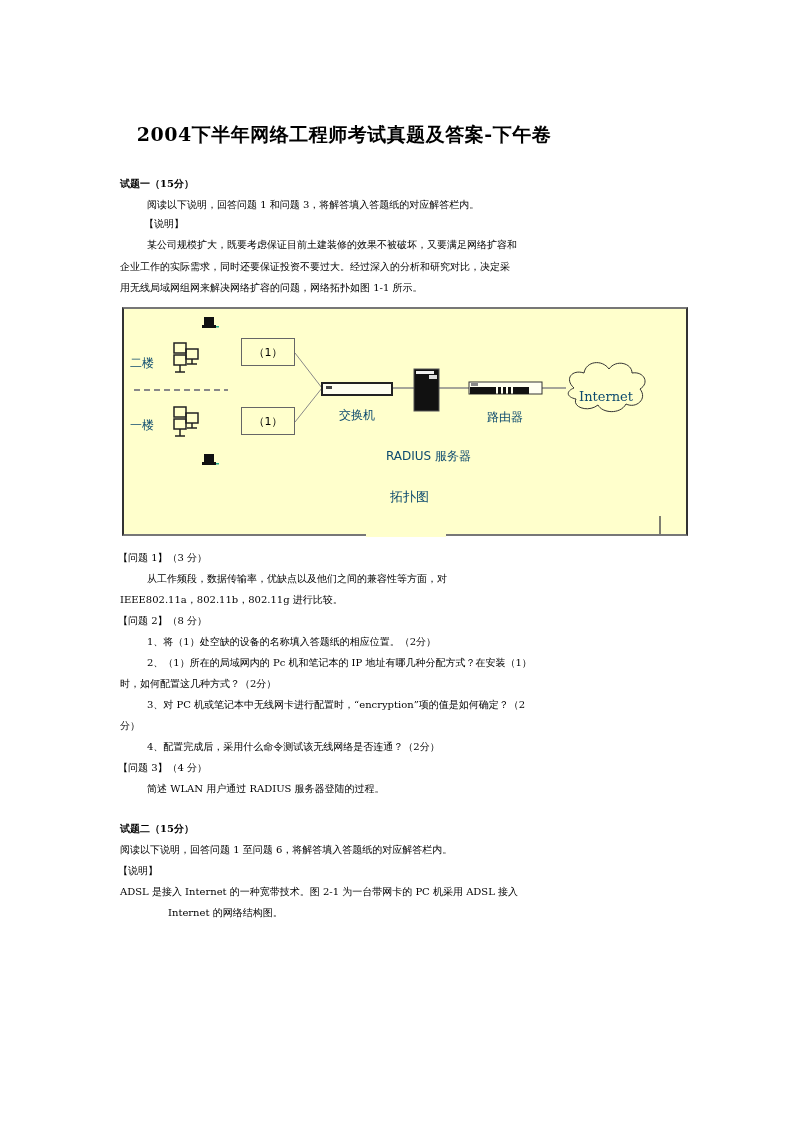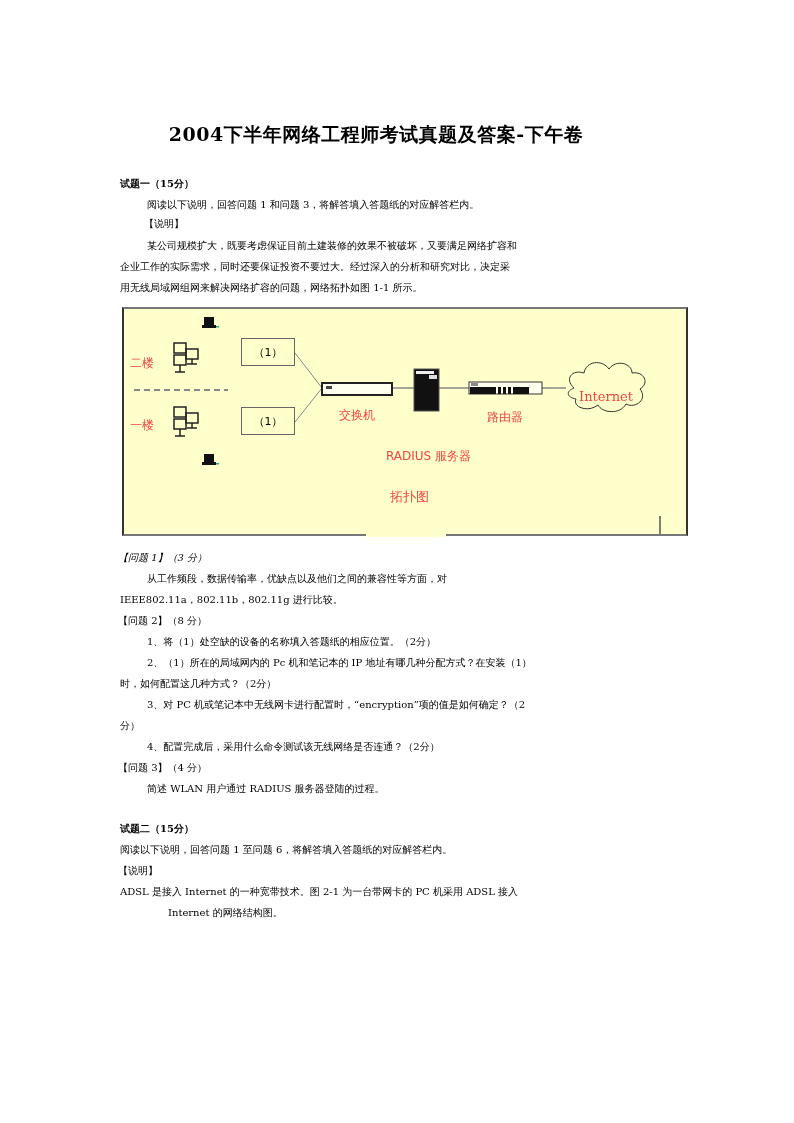--- a/index.html
+++ b/index.html
@@ -1,40 +1,40 @@
 <!DOCTYPE html>
 <html><head>
   <meta charset="utf-8">
   <style>
     html, body { margin: 0; padding: 0; background: #ffffff; }
     body { width: 794px; height: 1123px; position: relative; overflow: hidden;
            font-family: "DejaVu Serif", "Liberation Serif", serif; color: #000; }
     .title { position: absolute; top: 122px; left: 0; width: 688px; text-align: center;
-             font-size: 19px; font-weight: bold; letter-spacing: 0.5px; padding-left: 32px; }
+             font-size: 19px; font-weight: bold; letter-spacing: 0.5px; }
     .line { position: absolute; left: 120px; font-size: 10px; line-height: 20px; white-space: nowrap; }
     .indent { left: 147px; }
     .bold { font-weight: bold; }
     .figure { position: absolute; left: 122px; top: 307px; width: 566px; height: 229px;
               background: #ffffcc; border-top: 2px solid #777; border-left: 2px solid #333;
               border-right: 2px solid #333; border-bottom: 2px solid #777; box-sizing: border-box; }
-    .fig-label { position: absolute; font-family: "DejaVu Sans", sans-serif; font-size: 12px; color: #ef4444; white-space: nowrap; }
+    .fig-label { position: absolute; font-family: "DejaVu Sans", sans-serif; font-size: 12px; color: #0c4a6e; white-space: nowrap; }
     .blank-box { position: absolute; width: 54px; height: 28px; border: 1px solid #666; background: #ffffcc;
                  font-family: "DejaVu Sans", sans-serif; font-size: 11px; text-align: center; line-height: 28px; box-sizing: border-box; }
     .fig-svg { position: absolute; left: 0; top: 0; }
     .gap-mask { position: absolute; background: #ffffcc; }
   </style>
 </head>
 <body>
 
 <div class="title">2004下半年网络工程师考试真题及答案-下午卷</div>
 
 <div class="line bold" style="top:174px;">试题一（15分）</div>
 <div class="line indent" style="top:195px;">阅读以下说明，回答问题 1 和问题 3，将解答填入答题纸的对应解答栏内。</div>
 <div class="line" style="top:214px; left:144px;">【说明】</div>
-<div class="line indent" style="top:236px;">某公司规模扩大，既要考虑保证目前土建装修的效果不被破坏，又要满足网络扩容和</div>
+<div class="line indent" style="top:236px;font-family:Liberation Mono, monospace;">某公司规模扩大，既要考虑保证目前土建装修的效果不被破坏，又要满足网络扩容和</div>
 <div class="line" style="top:257px;">企业工作的实际需求，同时还要保证投资不要过大。经过深入的分析和研究对比，决定采</div>
 <div class="line" style="top:278px;">用无线局域网组网来解决网络扩容的问题，网络拓扑如图 1-1 所示。</div>
 
 <div class="figure">
   <svg class="fig-svg" width="562" height="225" viewBox="0 0 562 225">
 
     <line x1="10" y1="81" x2="104" y2="81" stroke="#888" stroke-width="2" stroke-dasharray="6,4"></line>
 
     <line x1="171" y1="44" x2="198" y2="79" stroke="#888" stroke-width="1"></line>
     <line x1="171" y1="113" x2="198" y2="79" stroke="#888" stroke-width="1"></line>
@@ -110,21 +110,21 @@
   <div class="blank-box" style="left:117px; top:29px;">（1）</div>
   <div class="blank-box" style="left:117px; top:98px;">（1）</div>
   <div class="fig-label" style="left:215px; top:98px;">交换机</div>
   <div class="fig-label" style="left:363px; top:100px;">路由器</div>
   <div class="fig-label" style="left:455px; top:80px; font-family:'DejaVu Serif', serif; font-size:13px;">Internet</div>
   <div class="fig-label" style="left:262px; top:139px;">RADIUS 服务器</div>
   <div class="fig-label" style="left:266px; top:179px; font-size:13px;">拓扑图</div>
   <div class="gap-mask" style="left:242px; top:224px; width:80px; height:4px;"></div>
 </div>
 
-<div class="line" style="top:548px; left:118px;font-style:italic;">【问题 1】（3 分）</div>
+<div class="line" style="top:548px; left:118px;">【问题 1】（3 分）</div>
 <div class="line indent" style="top:569px;">从工作频段，数据传输率，优缺点以及他们之间的兼容性等方面，对</div>
 <div class="line" style="top:590px;">IEEE802.11a，802.11b，802.11g 进行比较。</div>
 
 <div class="line" style="top:611px; left:118px;">【问题 2】（8 分）</div>
 <div class="line indent" style="top:632px;">1、将（1）处空缺的设备的名称填入答题纸的相应位置。（2分）</div>
 <div class="line indent" style="top:653px;">2、（1）所在的局域网内的 Pc 机和笔记本的 IP 地址有哪几种分配方式？在安装（1）</div>
 <div class="line" style="top:674px;">时，如何配置这几种方式？（2分）</div>
 <div class="line indent" style="top:695px;">3、对 PC 机或笔记本中无线网卡进行配置时，“encryption”项的值是如何确定？（2</div>
 <div class="line" style="top:716px;">分）</div>
 <div class="line indent" style="top:737px;">4、配置完成后，采用什么命令测试该无线网络是否连通？（2分）</div>

